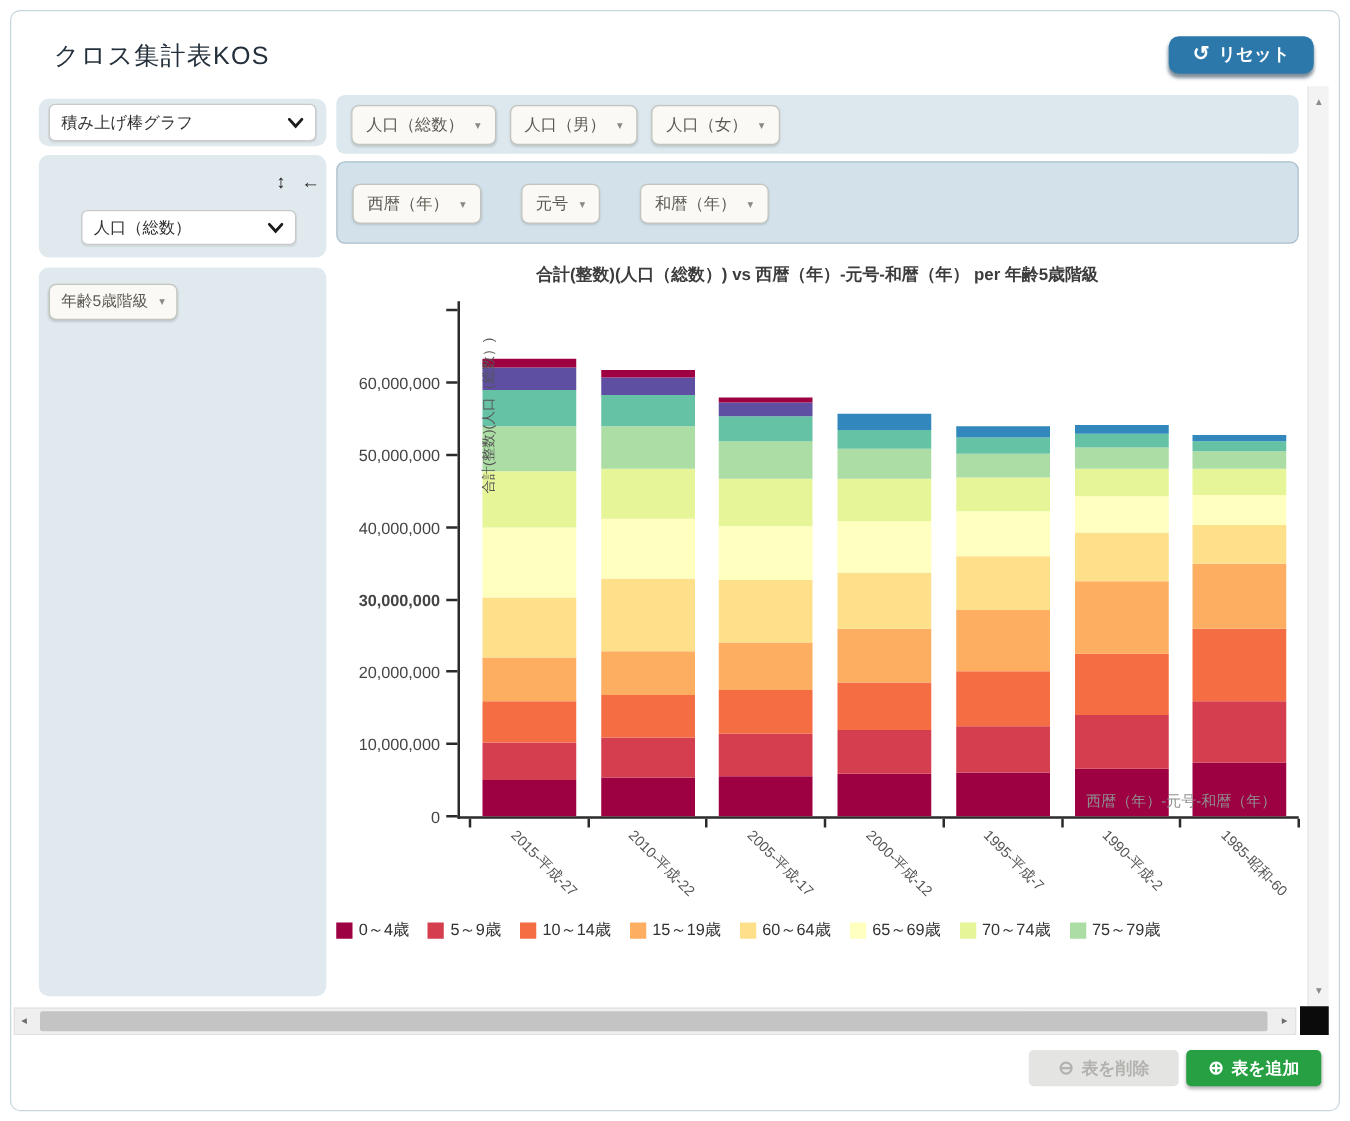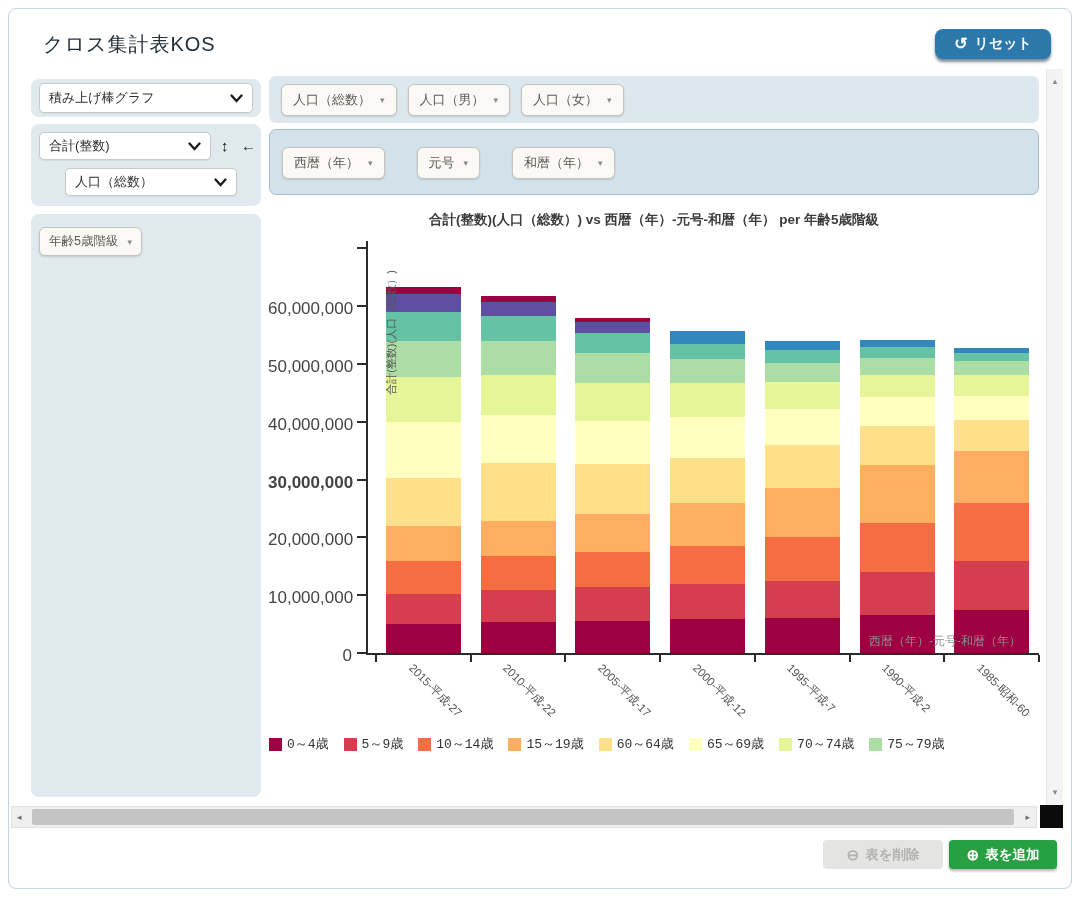--- a/index.html
+++ b/index.html
@@ -33,29 +33,29 @@
   .bar2{left:260px;top:120px;width:770px;height:66px;background:#d3e2ea;
         border:1px solid #a9becb;padding:17px 12px 0 12px;align-items:flex-start;gap:32px;}
   .rowpill{position:absolute;left:8px;top:13px;font-size:12.5px;padding:5px 9px;justify-content:flex-end;}
   .chart{position:absolute;left:260px;top:188px;width:770px;height:606px;background:#fff;}
   .chart-title{position:absolute;left:0;right:0;top:14px;text-align:center;font-size:13.5px;
         font-weight:bold;color:#3c3c3c;}
   .plot{position:absolute;left:97px;top:44px;width:671px;height:412px;
         border-left:2px solid #2b2b2b;border-bottom:2px solid #2b2b2b;}
   .seg{position:absolute;}
   .ytick{position:absolute;left:-11px;width:9px;height:2px;background:#2b2b2b;}
-  .yticklabel{position:absolute;left:-100px;width:84px;text-align:right;font-size:17px;color:#444;}
+  .yticklabel{position:absolute;left:-100px;width:84px;text-align:right;font-size:13px;color:#444;}
   .xtick{position:absolute;bottom:-9px;width:2px;height:7px;background:#2b2b2b;}
   .xcatlabel{position:absolute;top:420px;white-space:nowrap;font-size:11.5px;color:#555;
         transform:rotate(45deg);transform-origin:left top;}
   .ylabel{position:absolute;left:7px;top:128px;width:230px;text-align:center;font-size:11px;
         color:#555;transform:rotate(-90deg);z-index:3;}
   .xlabel{position:absolute;right:18px;top:436px;font-size:12px;color:#8f8f8f;z-index:3;}
-  .legend{position:absolute;left:0;right:0;top:538px;display:flex;flex-direction:column;
-        gap:7px;align-items:flex-start;font-family:Liberation Mono, monospace;}
+  .legend{position:absolute;left:0;right:0;top:538px;display:flex;flex-direction:row;
+        gap:7px;align-items:flex-end;}
   .lrow{display:flex;gap:15px;}
   .litem{display:flex;align-items:center;gap:5px;font-size:13px;color:#333;cursor:pointer;}
   .lswatch{width:13px;height:13px;display:inline-block;}
   .hscroll{position:absolute;left:2px;top:797px;width:1026px;height:22px;background:#efefef;
         border:1px solid #e2e2e2;box-sizing:border-box;}
   .hthumb{position:absolute;left:20px;right:22px;top:2px;bottom:2px;background:#c4c4c4;
         border-radius:2px;}
   .sarrow{position:absolute;font-size:9px;color:#6e6e6e;top:50%;transform:translateY(-50%);
         line-height:1;cursor:pointer;}
   .vscroll{position:absolute;left:1037px;top:60px;width:17px;height:736px;background:#f3f3f3;
@@ -86,26 +86,20 @@
   <div class="panel panel1" style="position:absolute;">
     <div class="select" style="left:8px;top:4px;width:214px;height:30px;align-items:center;">
       <span>積み上げ棒グラフ</span>
       <svg class="chev" width="13" height="9" viewBox="0 0 13 9">
           <path d="M1.5 1.5 L6.5 7 L11.5 1.5" stroke="#1c1c1c" stroke-width="2.3" fill="none" stroke-linecap="round"></path>
         </svg>
     </div>
   </div>
 
   <div class="panel panel2" style="position:absolute;">
-    <div class="select" style="left:8px;top:8px;width:172px;height:28px;">
-      <span>合計(整数)</span>
-      <svg class="chev" width="13" height="9" viewBox="0 0 13 9">
-          <path d="M1.5 1.5 L6.5 7 L11.5 1.5" stroke="#1c1c1c" stroke-width="2.3" fill="none" stroke-linecap="round"></path>
-        </svg>
-    </div>
     <span class="mini-icon" style="left:190px;top:14px;">↕</span>
     <span class="mini-icon" style="left:210px;top:14px;">←</span>
     <div class="select" style="left:34px;top:44px;width:172px;height:28px;">
       <span>人口（総数）</span>
       <svg class="chev" width="13" height="9" viewBox="0 0 13 9">
           <path d="M1.5 1.5 L6.5 7 L11.5 1.5" stroke="#1c1c1c" stroke-width="2.3" fill="none" stroke-linecap="round"></path>
         </svg>
     </div>
   </div>
 

